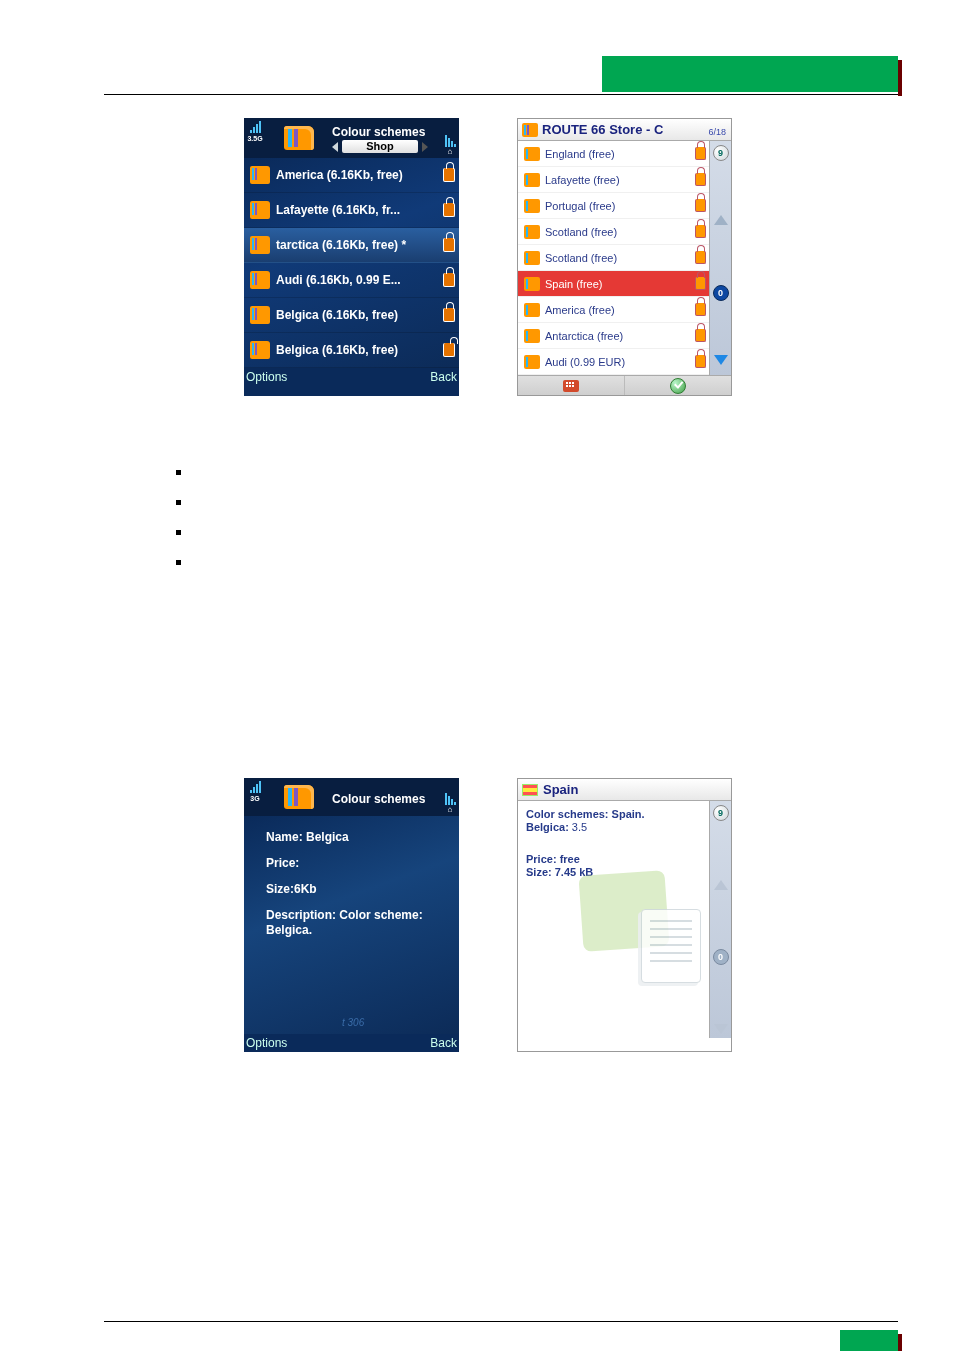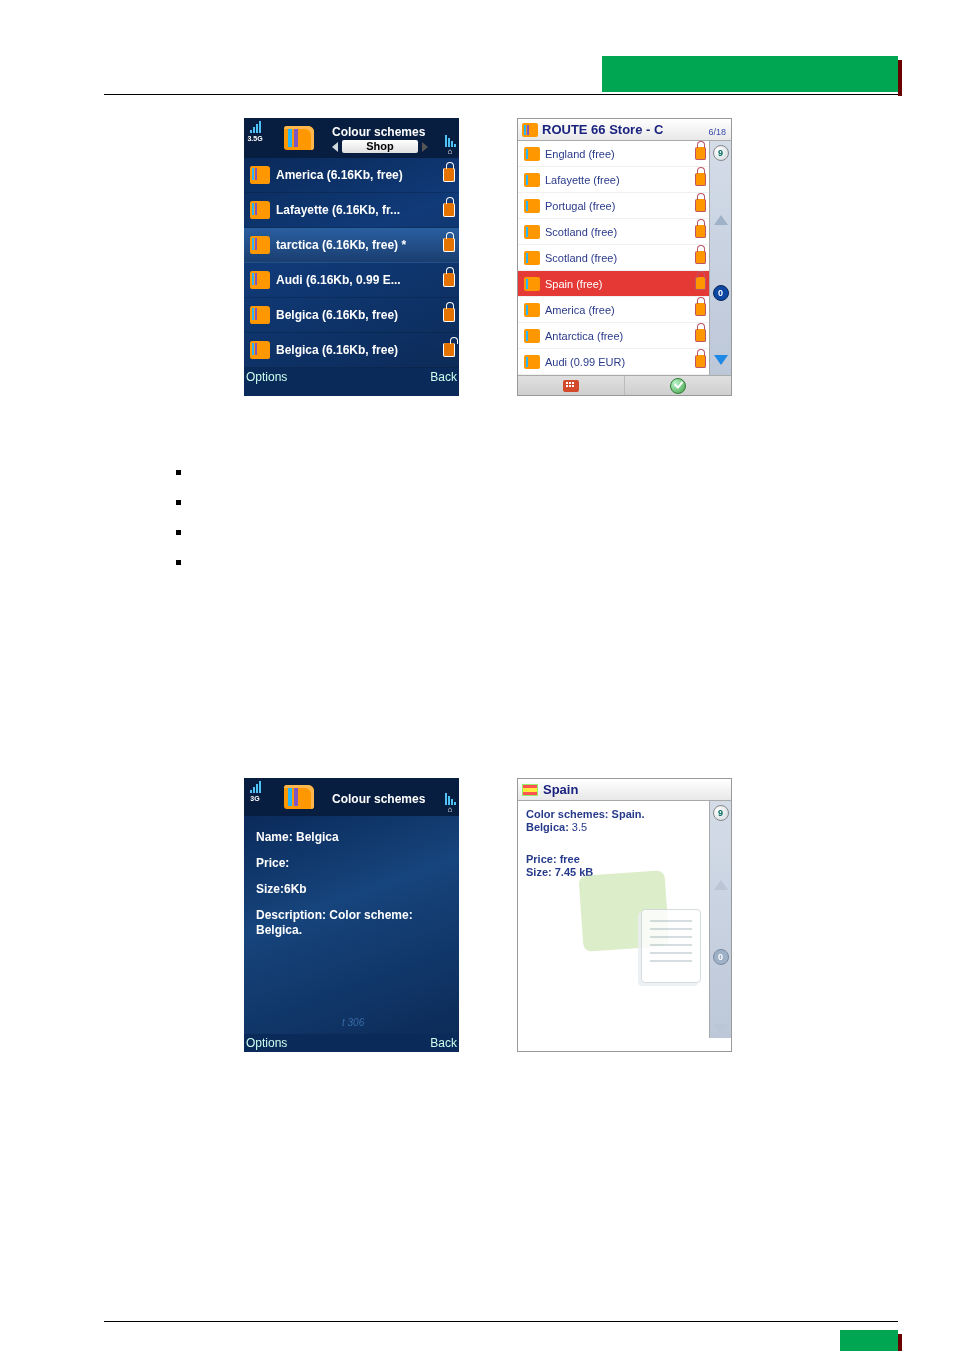--- a/index.html
+++ b/index.html
@@ -80,21 +80,21 @@
   .ok-ico::after { content:""; position:absolute; left:5px; top:5px; width:8px; height:2px; background:#fff; transform:rotate(-50deg);}
 
   
   .bullets { margin:68px 0 0 116px; }
   .bullets li { list-style:none; position:relative; padding-left:10px; height:30px; }
   .bullets li::before { content:""; position:absolute; left:0; top:6px; width:5px; height:5px; background:#000; }
 
   .screenshots-row2 { display:flex; gap:58px; justify-content:flex-start; margin-left:184px; margin-top:194px; }
 
   
-  .pd-detail { background:linear-gradient(160deg,#0a2a5a 0%, #16447c 40%, #0c2b58 100%); padding:10px 12px; color:#fff; font-weight:bold; font-size:12px; min-height:218px; position:relative;}
+  .pd-detail { background:linear-gradient(160deg,#0a2a5a 0%, #16447c 40%, #0c2b58 100%); padding:10px 22px; color:#fff; font-weight:bold; font-size:12px; min-height:218px; position:relative;}
   .pd-detail .row { margin:4px 0 12px 0;}
   .pd-detail-bottom { position:absolute; bottom:6px; left:98px; color:#3a6ca8; font-size:10px; font-style:italic; font-weight:normal;}
   .pd-top2 { height:38px; }
   .pd-top2 .pd-title-wrap { justify-content:center;}
   
   
   .pl-title2 .tflag { width:16px; height:12px; background:linear-gradient(to bottom, #ff5252 0 33%, #ffeb3b 33% 66%, #ff5252 66% 100%); border:1px solid #9e6; margin-right:5px; flex:none;}
   .pl-detail-body { position:relative; background:#fff; padding:6px 8px; height:237px; }
   .pl-detail-body .ln { font-size:11px; font-weight:bold; color:#263a8a; margin:1px 0;}
   .pl-detail-body .bg-shape { position:absolute; right:30px; top:72px; width:120px; height:110px; }

